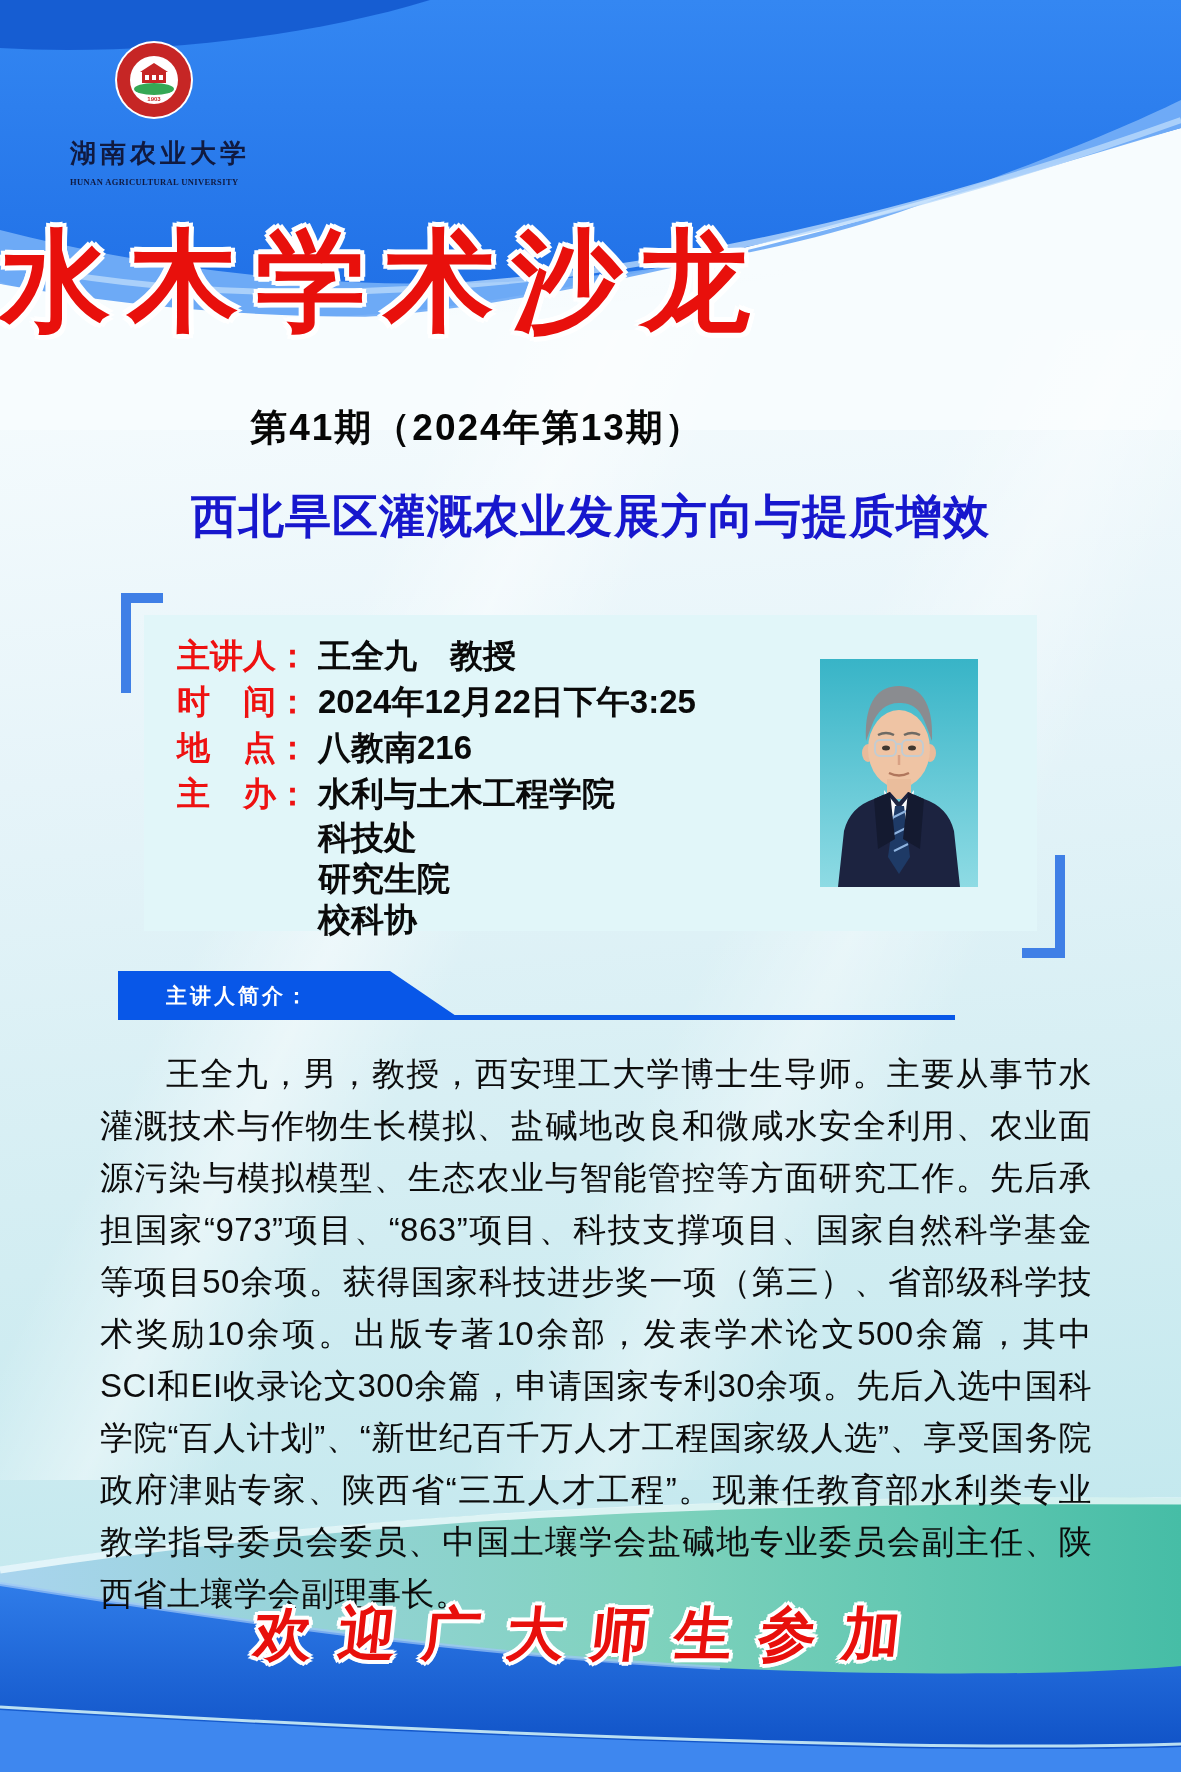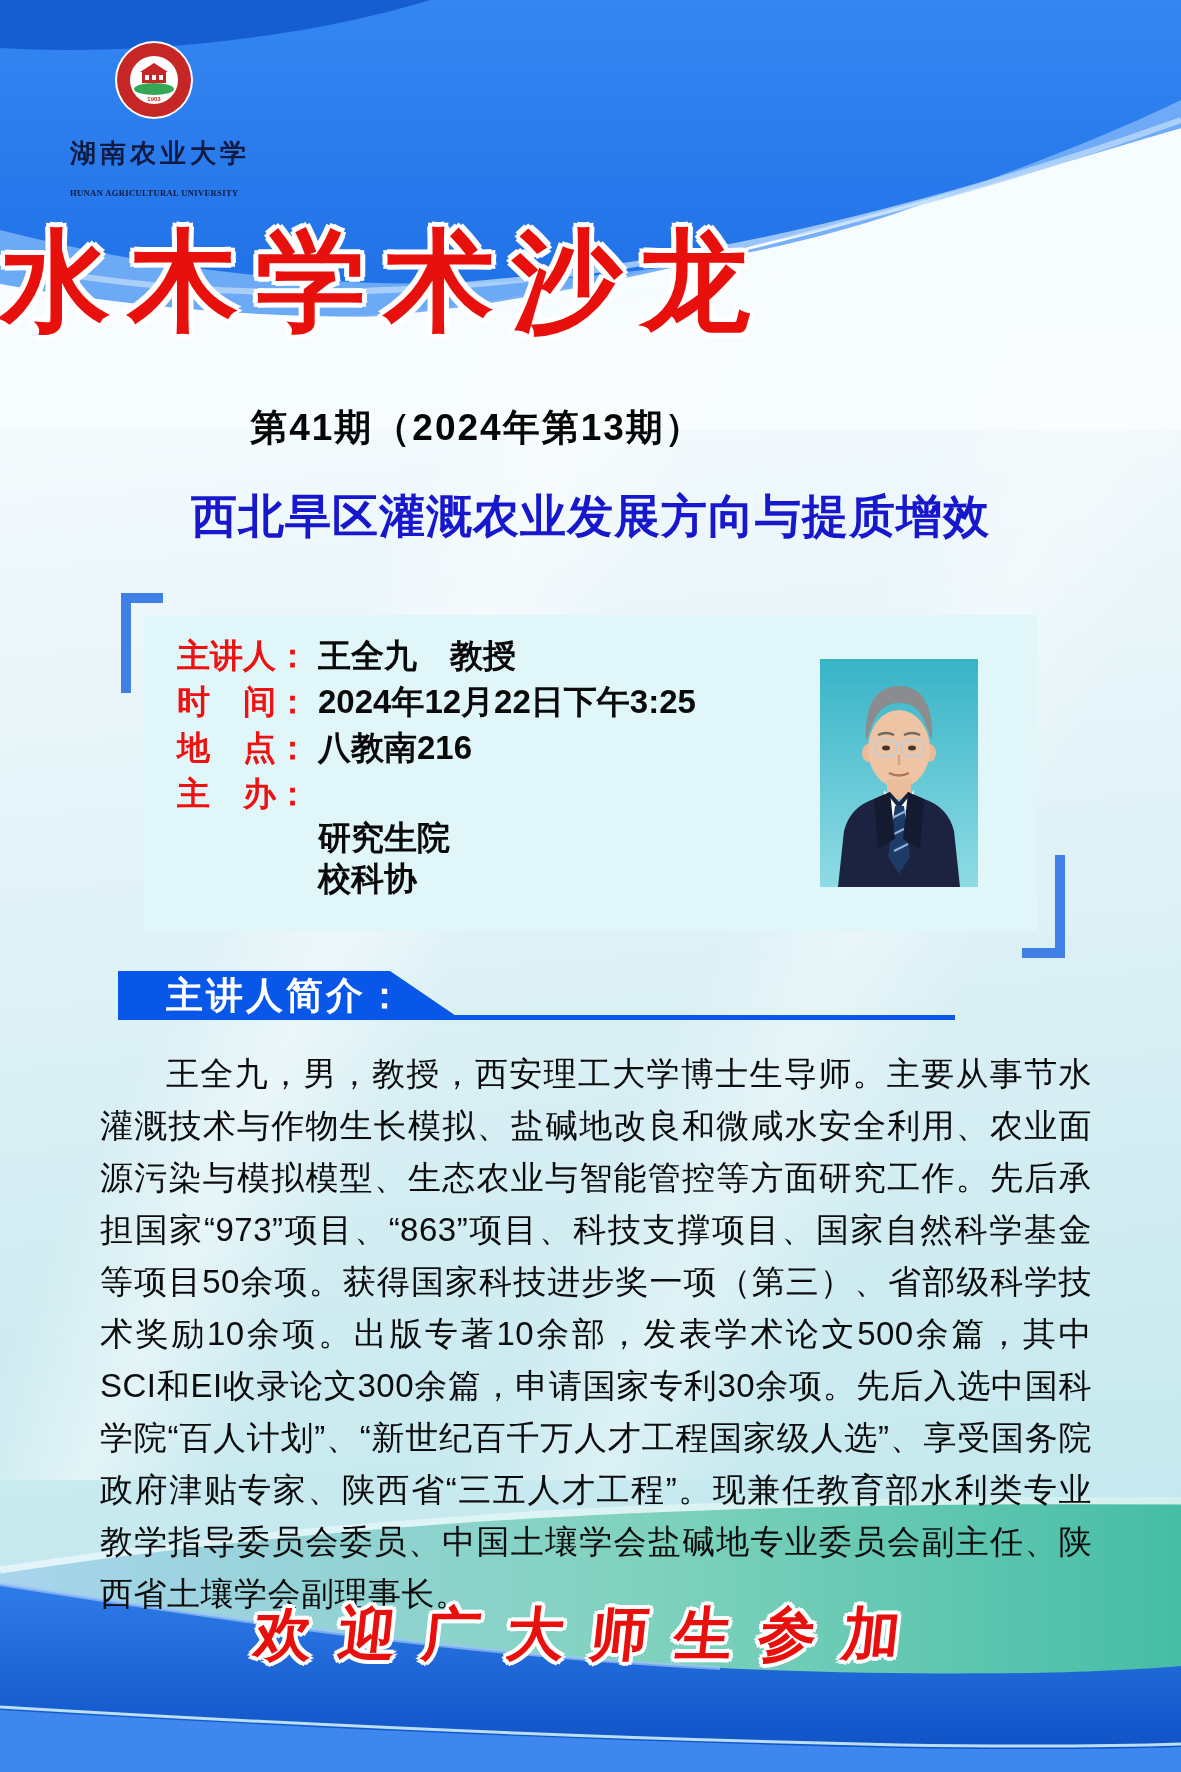--- a/index.html
+++ b/index.html
@@ -14,21 +14,21 @@
   .bg-streaks{
     position:absolute;left:0;top:330px;width:1181px;height:1150px;pointer-events:none;
     background:linear-gradient(115deg,rgba(255,255,255,0) 28%,rgba(255,255,255,.45) 36%,
       rgba(255,255,255,0) 44%,rgba(255,255,255,0) 58%,rgba(255,255,255,.35) 66%,rgba(255,255,255,0) 74%);
   }
   
   .logo{position:absolute;left:70px;top:40px;width:168px;text-align:center;}
   .logo-zh{font-family:"Liberation Serif",serif;font-weight:bold;font-size:26px;
     color:#101a40;letter-spacing:4px;margin-top:12px;white-space:nowrap;}
   .logo-en{font-family:"Liberation Serif",serif;font-weight:bold;font-size:8.5px;
-    color:#101a40;letter-spacing:.4px;margin-top:17px;white-space:nowrap;}
+    color:#101a40;letter-spacing:.4px;margin-top:6px;white-space:nowrap;}
   
   .series-title{
     position:absolute;top:220px;left:0;width:1181px;text-align:left;
     font-family:"DejaVu Serif","Liberation Serif",serif;font-weight:bold;
     font-size:110px;line-height:1.1;color:#e8100c;letter-spacing:18px;white-space:nowrap;
     text-shadow:-4px -4px 0 #fff,4px -4px 0 #fff,-4px 4px 0 #fff,4px 4px 0 #fff,
       -5px 0 0 #fff,5px 0 0 #fff,0 -5px 0 #fff,0 5px 0 #fff;
   }
   .issue-line{position:absolute;top:403px;left:0;width:954px;text-align:center;
     font-size:37px;font-weight:bold;color:#060606;letter-spacing:2px;}
@@ -43,21 +43,21 @@
   .info-rows{position:absolute;left:177px;top:633px;width:640px;}
   .info-row{display:flex;font-weight:bold;font-size:33px;line-height:46px;white-space:nowrap;}
   .info-row .lbl{color:#ee1111;width:141px;flex:0 0 141px;}
   .info-row .val{color:#0a0a0a;}
   .info-row.cont{line-height:41px;}
   .photo{position:absolute;left:820px;top:659px;width:158px;height:228px;}
   
   .intro-banner{
     position:absolute;left:118px;top:971px;width:344px;height:49px;background:#0857e8;
     clip-path:polygon(0 0,272px 0,344px 100%,0 100%);
-    color:#fff;font-size:37px;font-weight:bold;line-height:49px;
+    color:#fff;font-size:21px;font-weight:bold;line-height:49px;
     padding-left:48px;box-sizing:border-box;letter-spacing:3px;white-space:nowrap;
   }
   .intro-underline{position:absolute;left:430px;top:1015px;width:525px;height:5px;background:#0857e8;}
   
   .bio{
     position:absolute;left:100px;top:1048px;width:992px;
     font-size:33px;line-height:52px;color:#0c0c0c;
     text-align:justify;text-indent:66px;letter-spacing:.5px;
   }
   
@@ -145,20 +145,25 @@
     <div class="info-row">
       <span class="lbl">时　间：</span>
       <span class="val">2024年12月22日下午3:25</span>
     </div>
     <div class="info-row">
       <span class="lbl">地　点：</span>
       <span class="val">八教南216</span>
     </div>
     <div class="info-row">
       <span class="lbl">主　办：</span>
+      <span class="val">水利与土木工程学院</span>
+    </div>
+    <div class="info-row cont">
+      <span class="lbl"></span>
+      <span class="val">科技处</span>
     </div>
     <div class="info-row cont">
       <span class="lbl"></span>
       <span class="val">研究生院</span>
     </div>
     <div class="info-row cont">
       <span class="lbl"></span>
       <span class="val">校科协</span>
     </div>
   </div>

